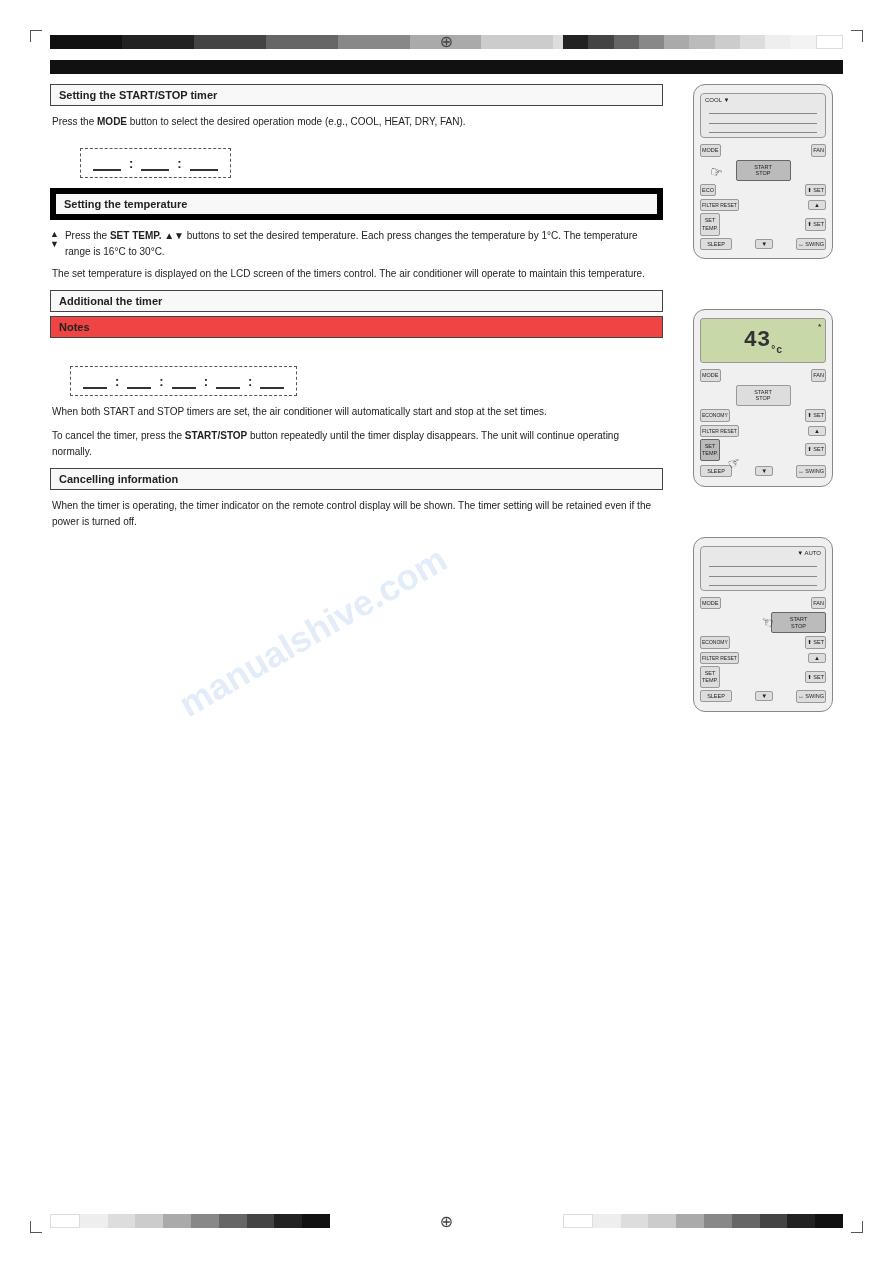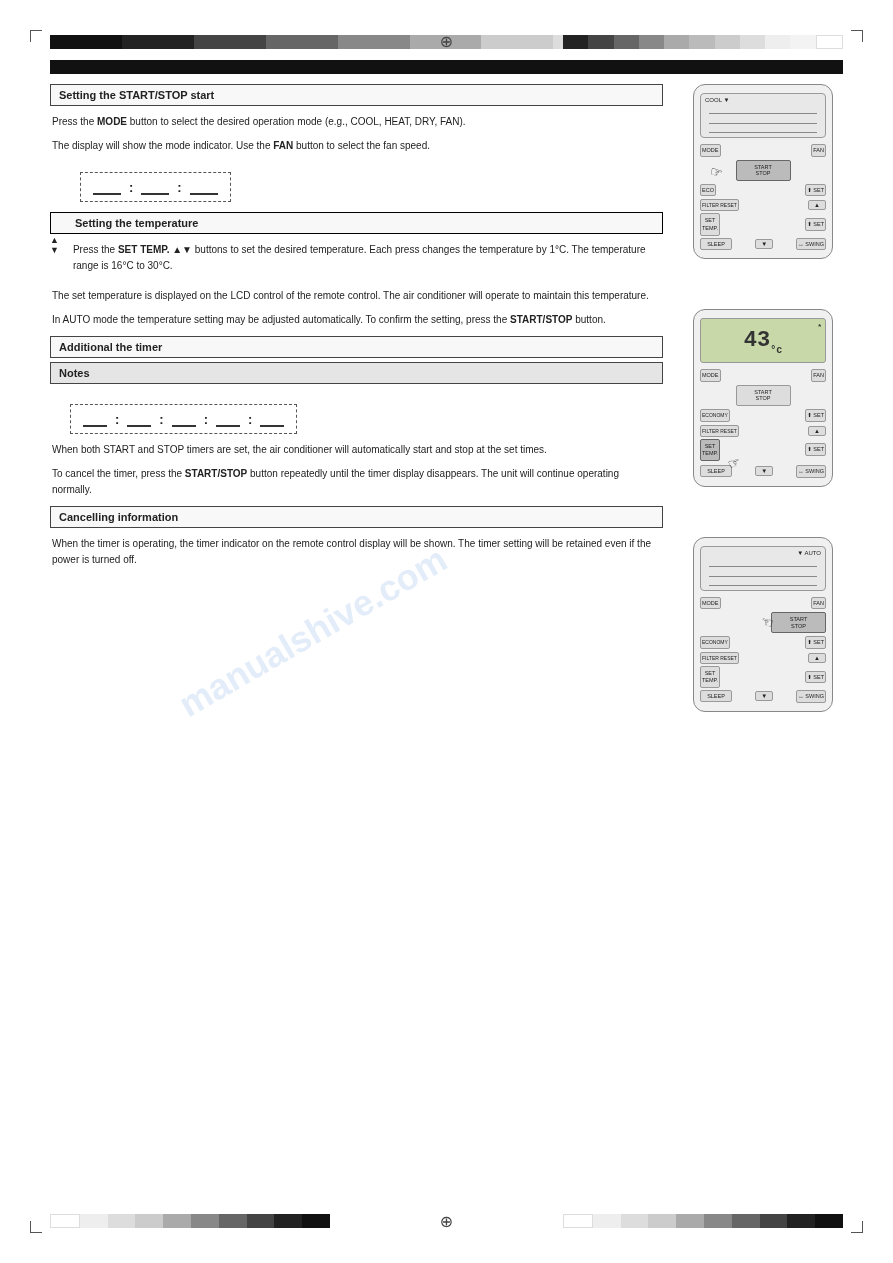--- a/index.html
+++ b/index.html
@@ -255,70 +255,64 @@
 <div style="position:absolute; top:60px; left:50px; right:50px; bottom:60px;">
 
   <div style="background:#111; height:14px; width:100%; margin-bottom:10px;"></div>
 
   <div style="display:flex; gap:20px; align-items:flex-start;">
 
     <div style="flex:1; min-width:0;">
 
       
       <div style="border:1px solid #444; padding:4px 8px; margin-bottom:8px; font-size:11px; font-weight:bold; background:#f8f8f8;">
-        <span>Setting the START/STOP start</span>
+        <span>Setting the START/STOP timer</span>
       </div>
 
       <div class="body-text">
         <div>Press the <strong>MODE</strong> button to select the desired operation mode (e.g., COOL, HEAT, DRY, FAN).</div>
       </div>
 
-      <div class="body-text">
-        <div>The display will show the mode indicator. Use the <strong>FAN</strong> button to select the fan speed.</div>
-      </div>
 
       
       <div style="border:1.5px dashed #555; padding:6px 12px; margin:10px 0 10px 30px; display:inline-flex; gap:8px; align-items:center;">
         <span style="width:28px; border-bottom:2px solid #333; display:inline-block;">&nbsp;</span>
         <span style="font-size:13px; font-weight:bold;">:</span>
         <span style="width:28px; border-bottom:2px solid #333; display:inline-block;">&nbsp;</span>
         <span style="font-size:13px; font-weight:bold;">:</span>
         <span style="width:28px; border-bottom:2px solid #333; display:inline-block;">&nbsp;</span>
       </div>
 
       
-      <div style="border:1px solid #000000; padding:4px 24px; margin-bottom:0; font-size:11px; font-weight:bold; background:#f8f8f8;">
+      <div style="border:6px solid #000000; padding:4px 8px; margin-bottom:8px; font-size:11px; font-weight:bold; background:#f8f8f8;">
         <span>Setting the temperature</span>
       </div>
 
       
       <div style="display:flex; align-items:flex-start; gap:4px; margin-bottom:6px;">
         <div style="display:flex; flex-direction:column; margin-top:2px;">
           <span style="font-size:9px; line-height:1.1;">▲</span>
           <span style="font-size:9px; line-height:1.1;">▼</span>
         </div>
-        <div class="body-text" style="margin:8px;">
+        <div class="body-text" style="margin:0;">
           Press the <strong>SET TEMP. ▲▼</strong> buttons to set the desired temperature. Each press changes the temperature by 1°C. The temperature range is 16°C to 30°C.
         </div>
       </div>
 
       <div class="body-text">
-        The set temperature is displayed on the LCD control of the remote control. The air conditioner will operate to maintain this temperature.
-      </div>
-
-      <div class="body-text">
-        In AUTO mode the temperature setting may be adjusted automatically. To confirm the setting, press the <strong>START/STOP</strong> button.
-      </div>
+        The set temperature is displayed on the LCD screen of the timers control. The air conditioner will operate to maintain this temperature.
+      </div>
+
 
       
       <div style="border:1px solid #444; padding:4px 8px; margin-bottom:4px; font-size:11px; font-weight:bold; background:#f8f8f8;">
         <span>Additional the timer</span>
       </div>
 
-      <div style="border:1px solid #444; padding:4px 8px; margin-bottom:12px; font-size:11px; font-weight:bold; background:#e5e5e5;">
+      <div style="border:1px solid #444; padding:4px 8px; margin-bottom:20px; font-size:11px; font-weight:bold; background:#ef4444;">
         <span>Notes</span>
       </div>
 
       
       <div style="border:1.5px dashed #555; padding:6px 12px; margin:8px 0 8px 20px; display:inline-flex; gap:8px; align-items:center;">
         <span style="width:24px; border-bottom:2px solid #333; display:inline-block;">&nbsp;</span>
         <span style="font-size:13px; font-weight:bold;">:</span>
         <span style="width:24px; border-bottom:2px solid #333; display:inline-block;">&nbsp;</span>
         <span style="font-size:13px; font-weight:bold;">:</span>
         <span style="width:24px; border-bottom:2px solid #333; display:inline-block;">&nbsp;</span>

